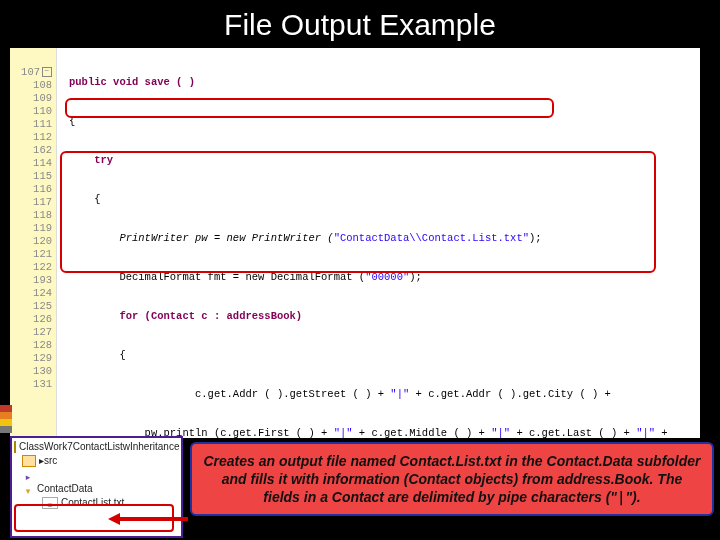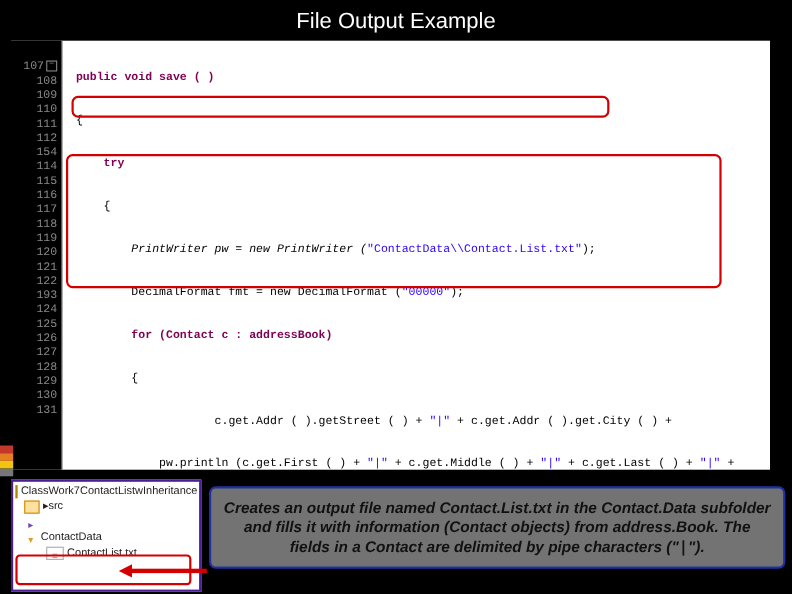--- a/index.html
+++ b/index.html
@@ -7,21 +7,21 @@
     padding: 0;
     width: 720px;
     height: 540px;
     background: #000;
     font-family: Arial, sans-serif;
     overflow: hidden;
     position: relative;
   }
   .title {
     color: #fff;
-    font-size: 20px;
+    font-size: 30px;
     text-align: center;
     padding: 8px 0 4px 0;
     font-weight: normal;
   }
   .code-area {
     background: #fff;
     margin: 2px 20px 0 10px;
     position: relative;
     height: 390px;
     display: flex;
@@ -29,21 +29,21 @@
     font-size: 10.5px;
     line-height: 13px;
   }
   .gutter {
     width: 42px;
     color: #888;
     border-right: 1px solid #ddd;
     padding-top: 18px;
     text-align: right;
     padding-right: 4px;
-    background: #000000;
+    background: #fef9c3;
   }
   .gutter div { height: 13px; }
   .gutter .minus {
     display: inline-block;
     width: 8px;
     height: 8px;
     border: 1px solid #888;
     line-height: 6px;
     font-size: 8px;
     text-align: center;
@@ -121,21 +121,21 @@
     content: "";
     position: absolute; left: -10px; top: -8px;
     border-right: 12px solid #d40000;
     border-top: 6px solid transparent;
     border-bottom: 6px solid transparent;
   }
   .callout {
     position: absolute;
     left: 190px; top: 442px;
     width: 500px;
-    background: #737373;
+    background: #ef4444;
     border: 2px solid #2030a0;
     border-radius: 6px;
     padding: 8px 10px;
     font-size: 14px;
     font-style: italic;
     font-weight: bold;
     color: #111;
     text-align: center;
     line-height: 18px;
   }
@@ -148,21 +148,21 @@
 <div class="title">File Output Example</div>
 
 <div class="code-area">
   <div class="gutter">
     <div><span>107</span><span class="minus">−</span></div>
     <div>108</div>
       <div>109</div>
       <div>110</div>
     <div>111</div>
       <div>112</div>
-      <div>154</div>
+      <div>162</div>
     <div>114</div>
       <div>115</div>
       <div>116</div>
     <div>117</div>
       <div>118</div>
       <div>119</div>
     <div>120</div>
       <div>121</div>
       <div>122</div>
     <div>193</div>

